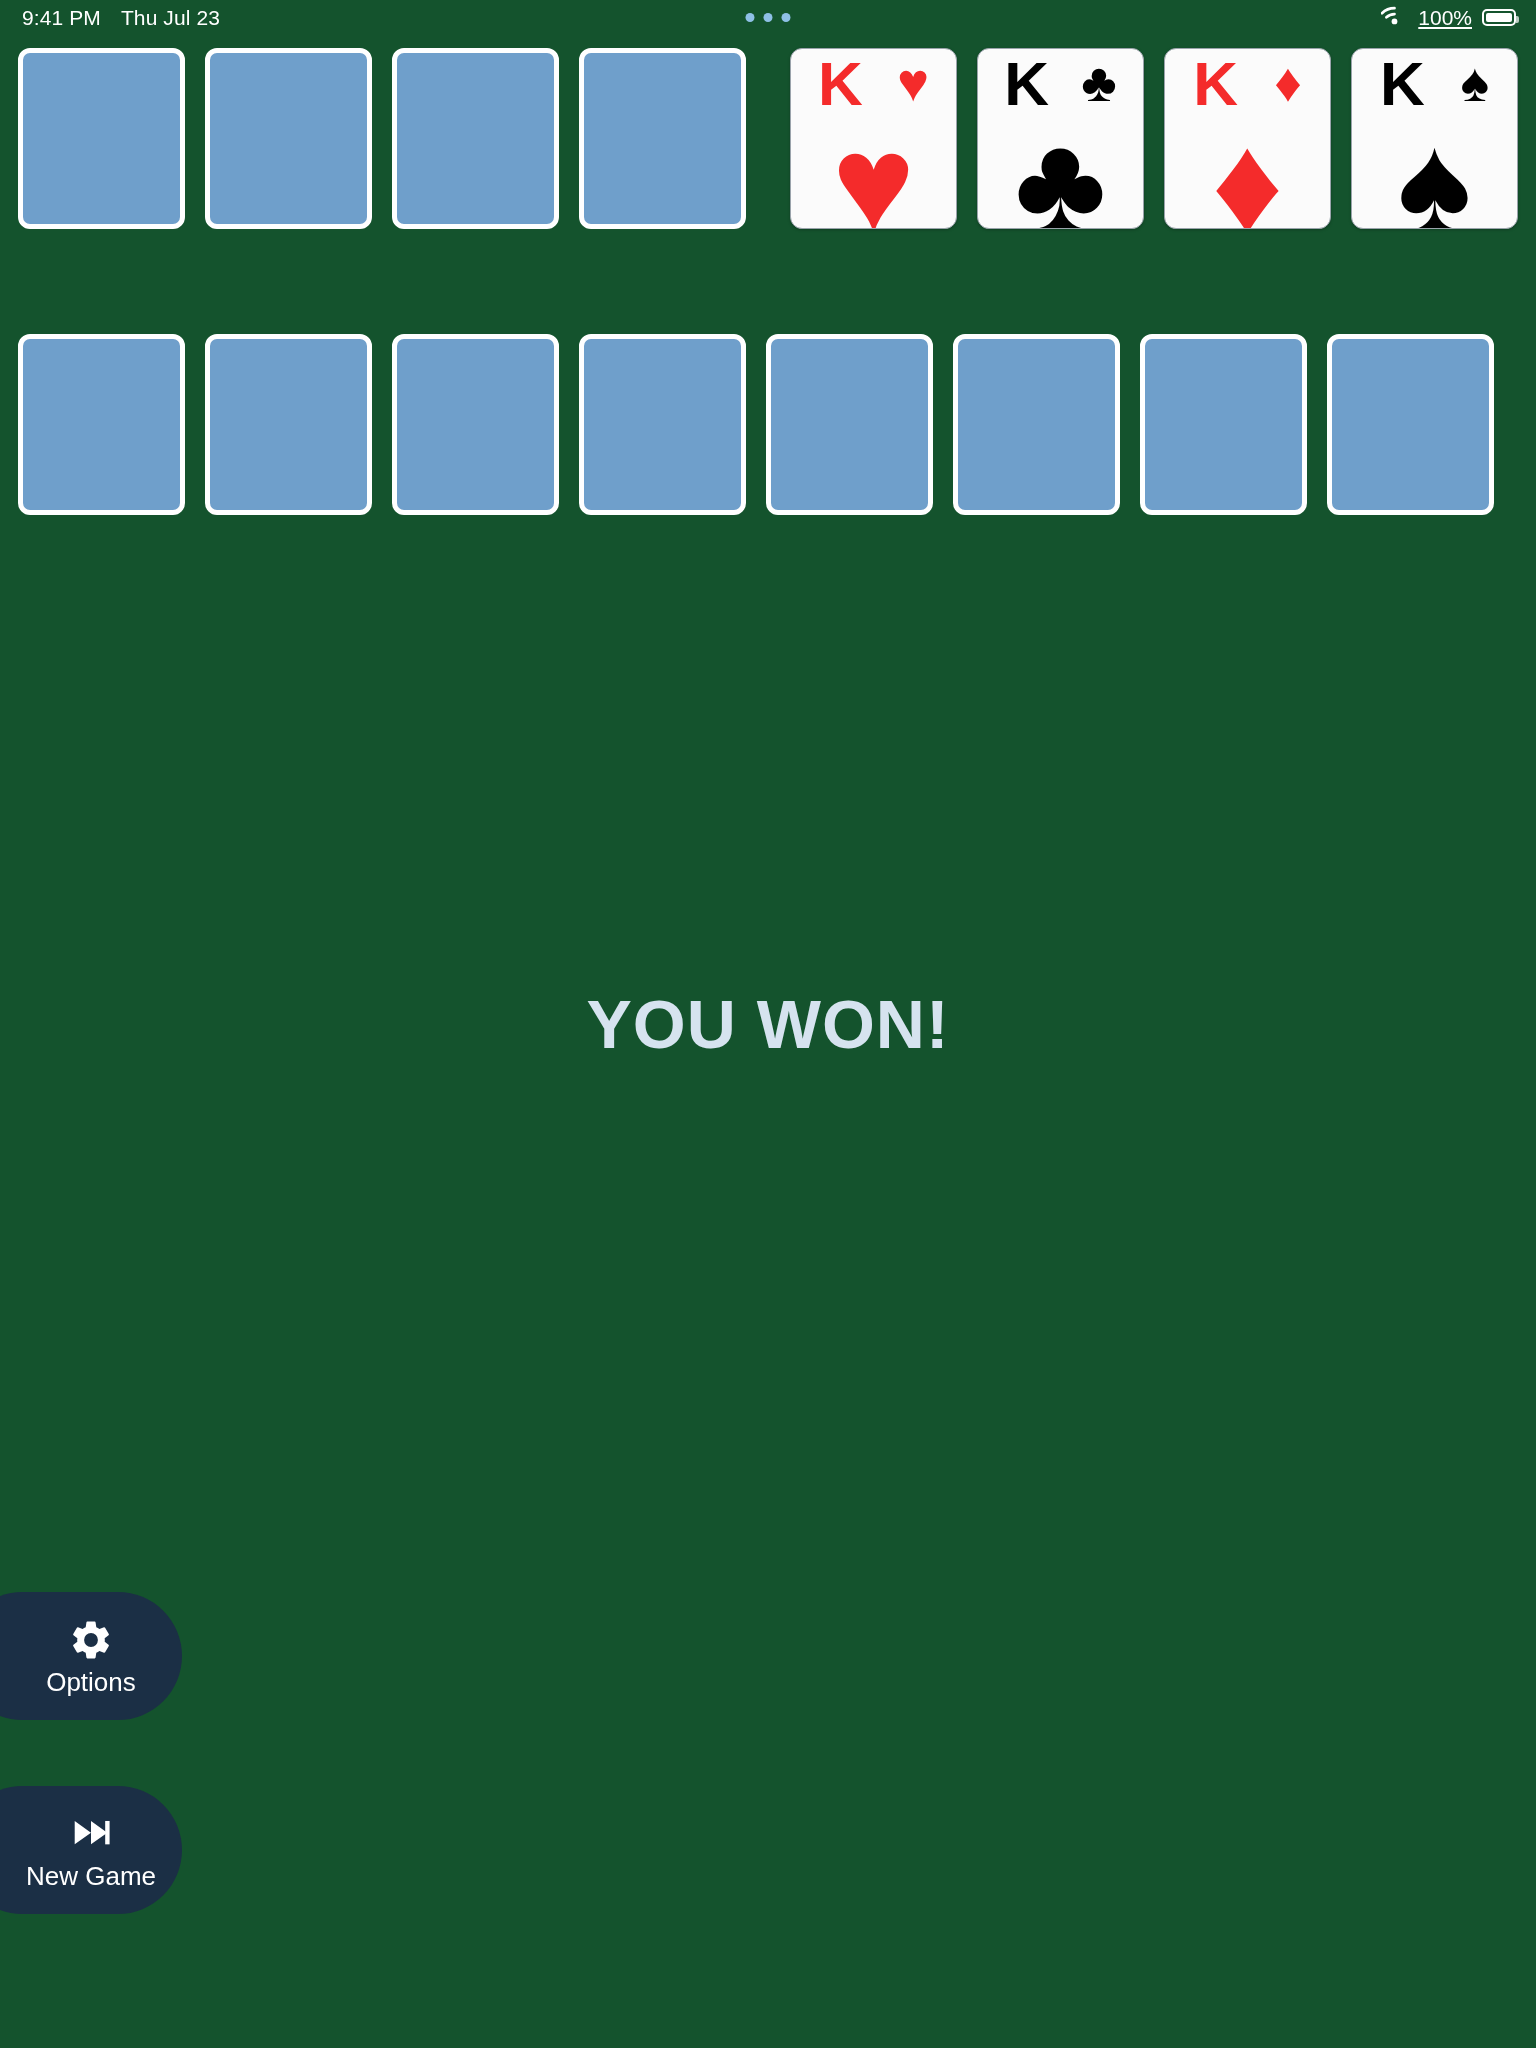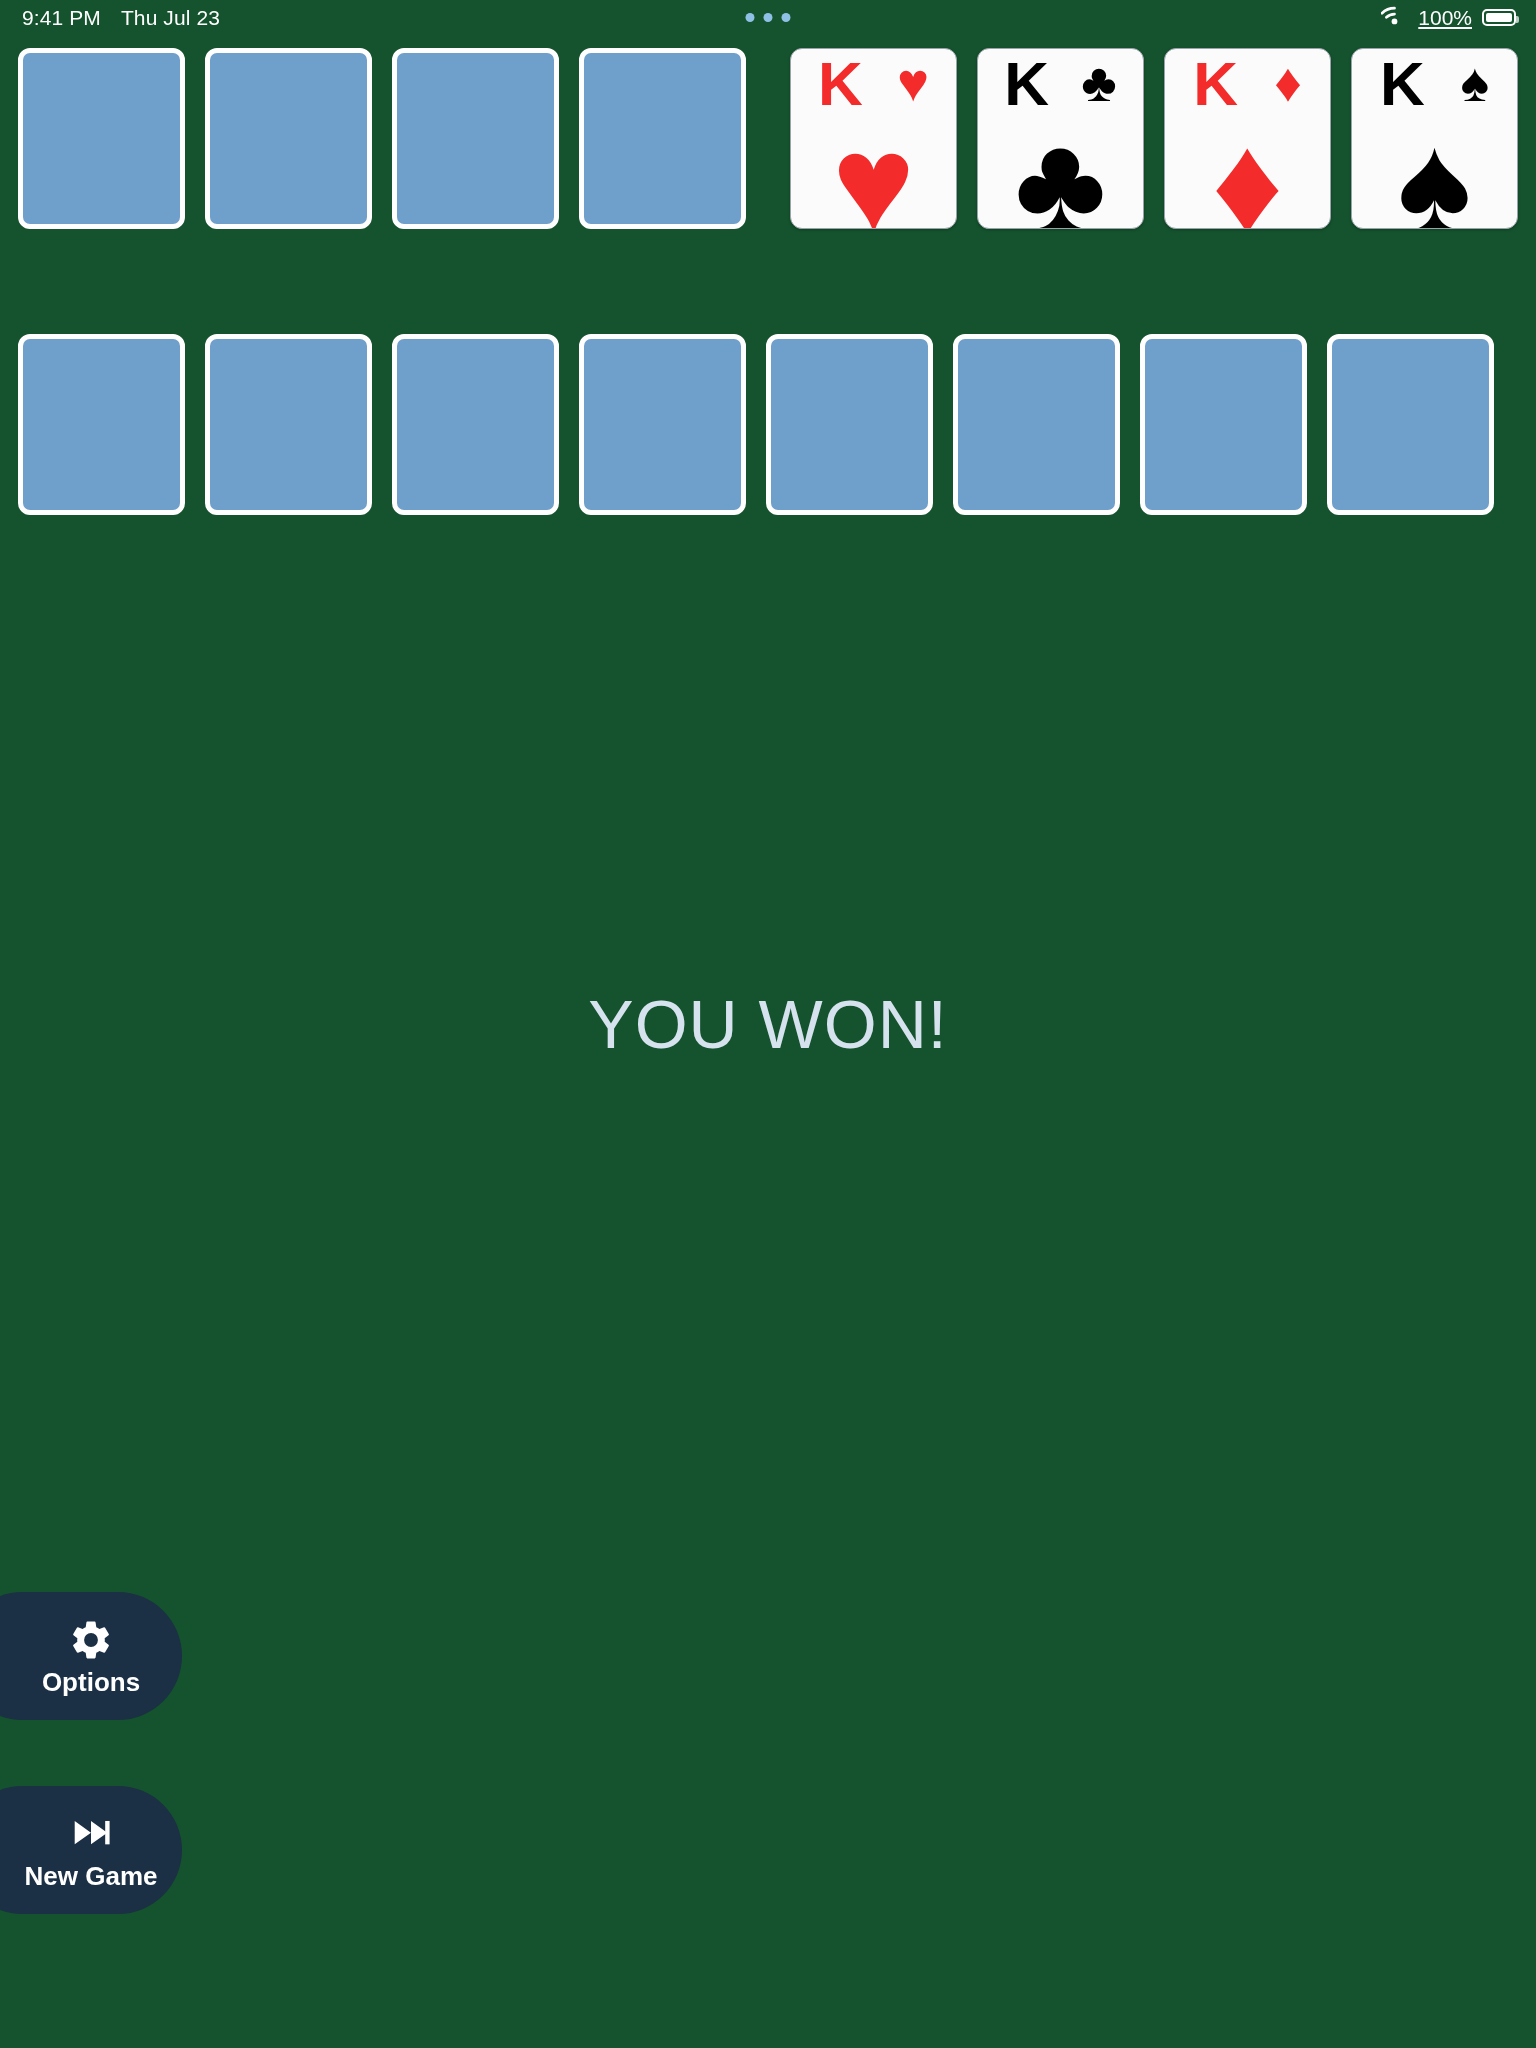--- a/index.html
+++ b/index.html
@@ -150,21 +150,21 @@
   .black { color: #000000; }
 
   
   #win-banner {
     position: absolute;
     left: 0;
     top: 985px;
     width: 1536px;
     text-align: center;
     font-size: 68px;
-    font-weight: 400;
+    font-weight: 700;
     letter-spacing: 1px;
     color: #d6e3ef;
     font-family: "Liberation Sans", sans-serif;
   }
 
   
   .pill {
     position: absolute;
     left: -42px;
     width: 224px;
@@ -180,21 +180,20 @@
     padding-left: 42px;
     box-sizing: border-box;
     cursor: pointer;
   }
   #btn-options  { top: 1592px; }
   #btn-new-game { top: 1786px; }
   .pill .pill-label {
     font-size: 26px;
     line-height: 1;
     font-family: "Liberation Sans", sans-serif;
-    font-weight: bold;
   }
   .pill .pill-icon {
     width: 46px; height: 46px;
     display: flex; align-items: center; justify-content: center;
     margin-bottom: 2px;
   }
   .pill .pill-icon svg { display: block; }
 </style>
 </head>
 <body>

